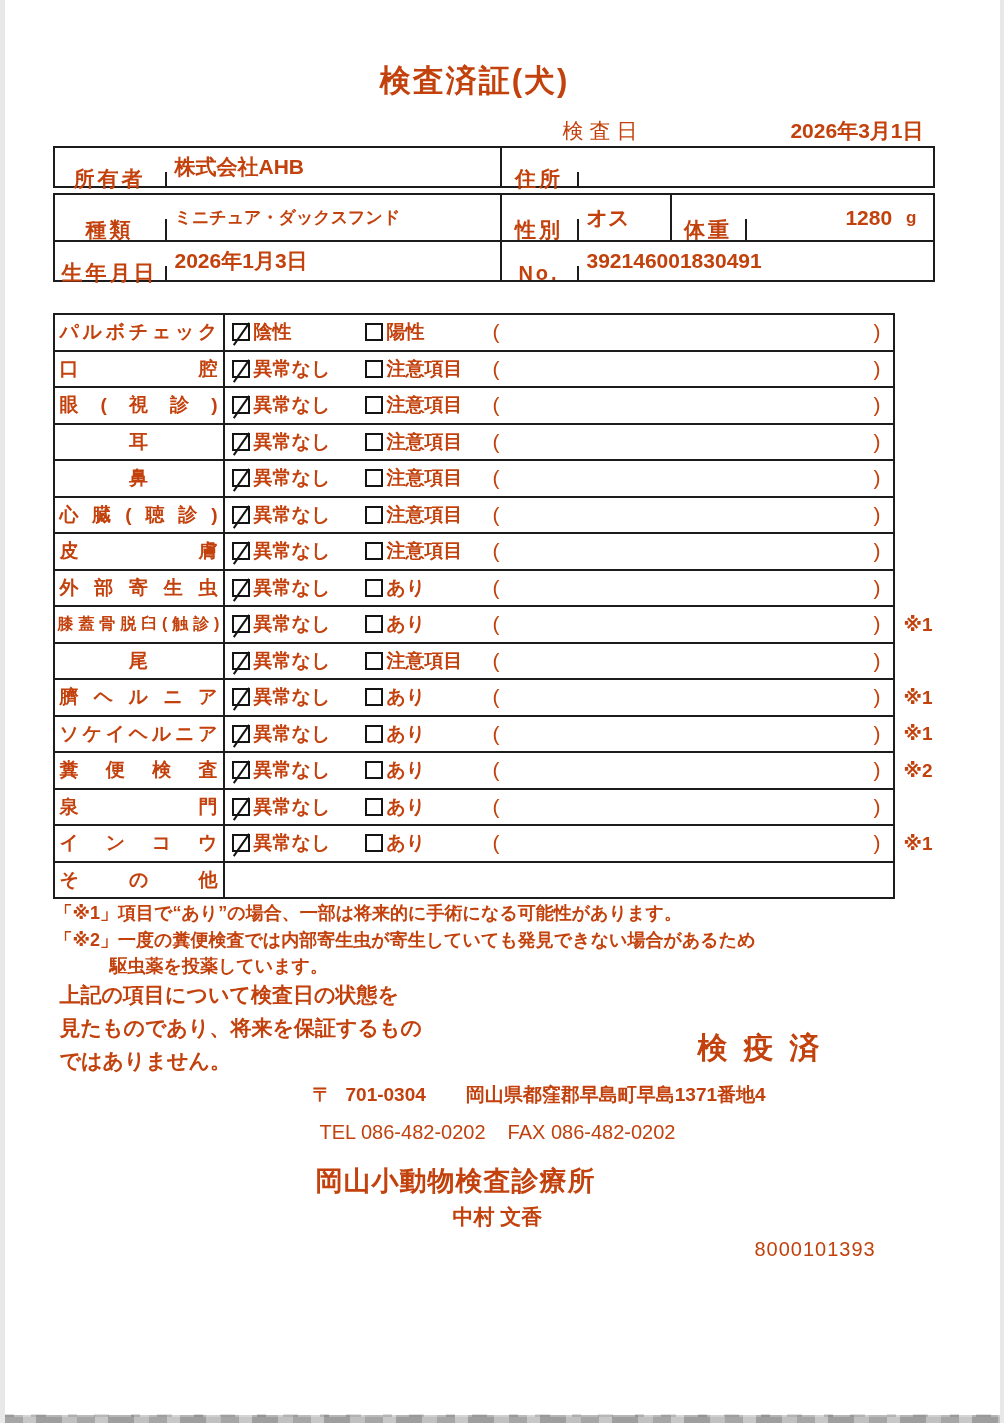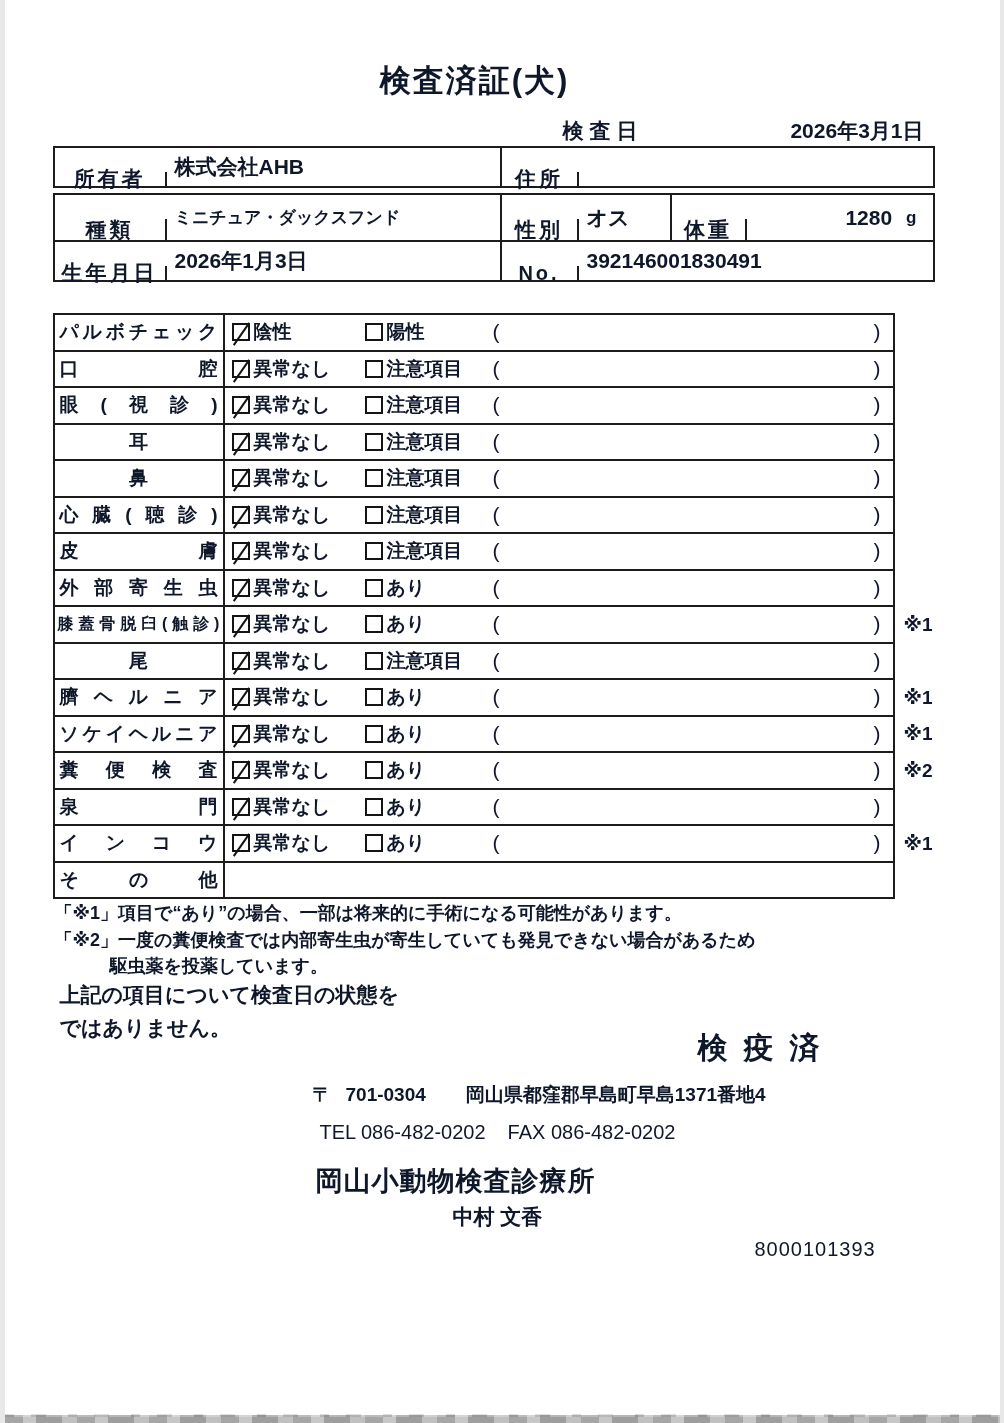--- a/index.html
+++ b/index.html
@@ -1,24 +1,24 @@
 <!DOCTYPE html>
 <html><head>
 <meta charset="utf-8">
 <style>
   html,body{margin:0;padding:0;background:#e8e8e8;}
   .page{
     position:relative;width:995px;height:1423px;background:#ffffff;
-    font-family:"Liberation Sans","DejaVu Sans",sans-serif;color:#0f172a;
+    font-family:"Liberation Sans","DejaVu Sans",sans-serif;color:#c2410c;
     overflow:hidden;margin:0 auto;
   }
   .abs{position:absolute;}
   
   .title{top:60px;left:0;width:940px;text-align:center;font-size:31px;font-weight:700;letter-spacing:2px;}
-  .insp-label{top:117px;left:558px;font-size:21px;font-weight:700;letter-spacing:6px;}
+  .insp-label{top:117px;left:558px;font-size:21px;font-weight:400;letter-spacing:6px;}
   .insp-date{top:117px;right:76px;font-size:21px;font-weight:700;}
   
   .tbl{position:absolute;left:48px;border:2px solid #1c1c1c;display:flex;flex-direction:column;background:#fff;}
   .trow{display:flex;}
   .trow + .trow{border-top:2px solid #1c1c1c;}
   .cell{display:flex;align-items:center;box-sizing:border-box;padding:0 8px;white-space:nowrap;overflow:visible;}
   .cell.rb{border-right:2px solid #1c1c1c;}
   .cell.lab{justify-content:center;font-weight:700;letter-spacing:3px;padding:0 2px;margin-top:24px;}
   .cell.val{font-weight:700;}
   .owner-tbl{top:146px;width:878px;}
@@ -467,20 +467,21 @@
         </div>
       </div>
     </div>
 
   <div class="abs note1">「※1」項目で“あり”の場合、一部は将来的に手術になる可能性があります。</div>
   <div class="abs note2a">「※2」一度の糞便検査では内部寄生虫が寄生していても発見できない場合があるため</div>
   <div class="abs note2b">駆虫薬を投薬しています。</div>
 
   <div class="abs disclaimer">
     <div>上記の項目について検査日の状態を</div>
+    <div>見たものであり、将来を保証するもの</div>
     <div>ではありません。</div>
   </div>
 
   <div class="abs stamp">検疫済</div>
 
   <div class="abs postal">
     <span>〒</span><span class="gap2"></span><span>701-0304</span><span class="gap"></span><span>岡山県都窪郡早島町早島1371番地4</span>
   </div>
 
   <div class="abs tel">

